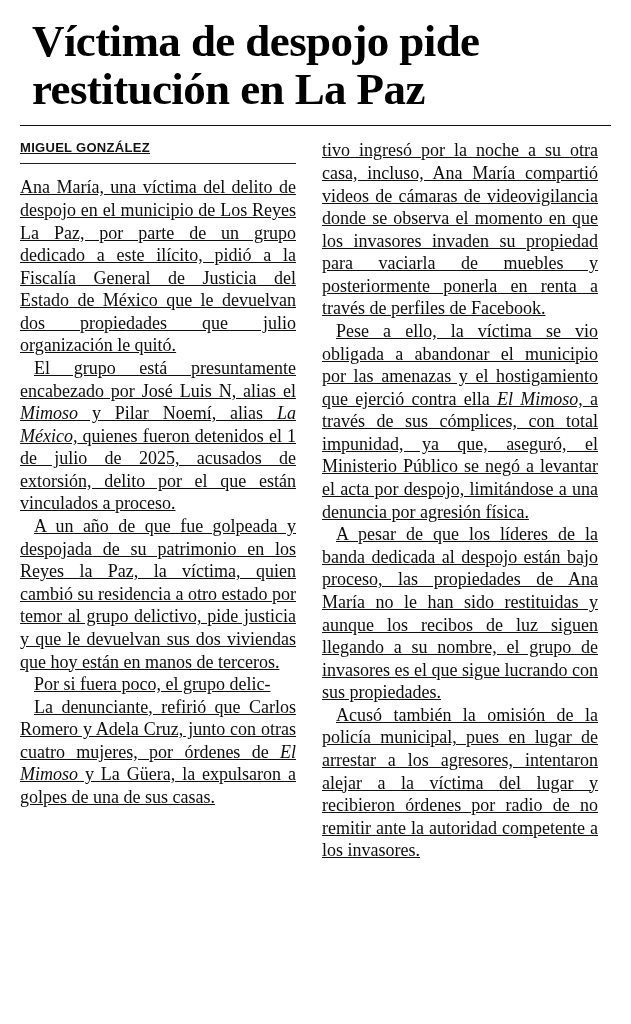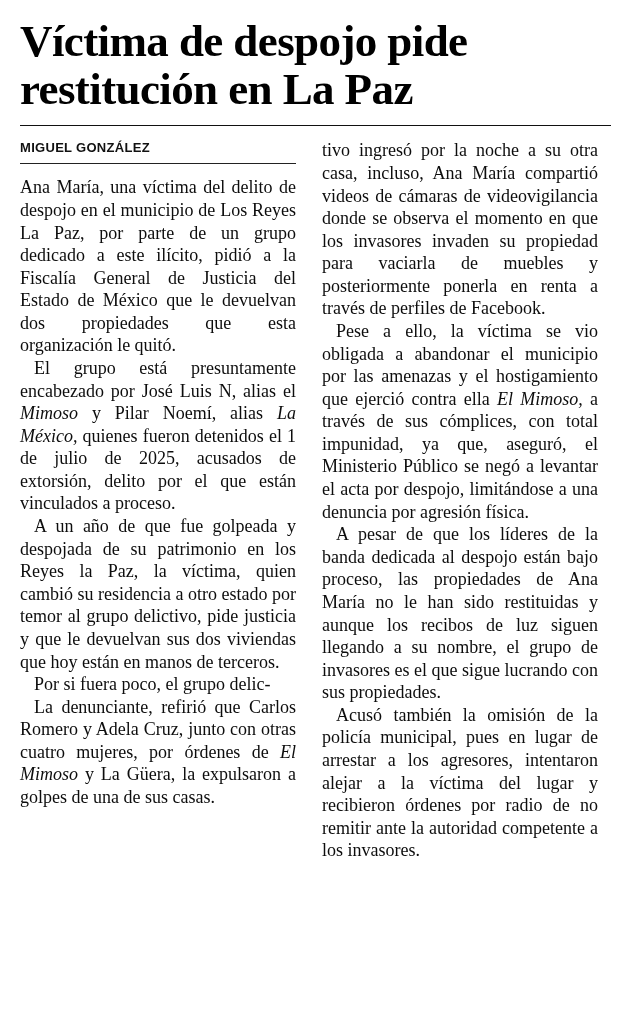--- a/index.html
+++ b/index.html
@@ -20,34 +20,35 @@
     height: 1024px;
     box-sizing: border-box;
     padding: 18px 20px 0 20px;
   }
   .headline {
     font-family: "Liberation Serif", serif;
     font-weight: bold;
     font-size: 45px;
     line-height: 1.06;
     letter-spacing: -0.6px;
-    margin: 0 0 10px 0;
+    margin: 0 0 10px 12px;
     color: #000000;
     max-width: 570px;
   }
   .rule-top {
     border: 0;
     border-top: 1.5px solid #111;
     margin: 12px 0 0 0;
     width: 100%;
   }
   .columns {
     display: flex;
     gap: 26px;
     margin-top: 0;
+    text-decoration: underline;
   }
   .col {
     width: 276px;
     box-sizing: border-box;
   }
   .byline {
     font-family: "Liberation Sans", sans-serif;
     font-weight: bold;
     font-size: 13px;
     letter-spacing: 0.3px;
@@ -90,21 +91,21 @@
 
   <h1 class="headline">Víctima de despojo pide restitución en La Paz</h1>
 
   <hr class="rule-top">
 
   <div class="columns">
 
     <div class="col col-left">
       <div class="byline">MIGUEL GONZÁLEZ</div>
       <hr class="byline-rule">
-      <p class="body first">Ana María, una víctima del delito de despojo en el municipio de Los Reyes La Paz, por parte de un grupo dedicado a este ilícito, pidió a la Fiscalía General de Justicia del Estado de México que le devuelvan dos propiedades que esta organización le quitó.</p>
+      <p class="body first">Ana María, una víctima del delito de despojo en el municipio de Los Reyes La Paz, por parte de un grupo dedicado a este ilícito, pidió a la Fiscalía General de Justicia del Estado de México que le devuelvan dos propiedades que julio organización le quitó.</p>
       <p class="body">El grupo está presuntamente encabezado por José Luis N, alias el <em>Mimoso</em> y Pilar Noemí, alias <em>La México,</em> quienes fueron detenidos el 1 de julio de 2025, acusados de extorsión, delito por el que están vinculados a proceso.</p>
       <p class="body">A un año de que fue golpeada y despojada de su patrimonio en los Reyes la Paz, la víctima, quien cambió su residencia a otro estado por temor al grupo delictivo, pide justicia y que le devuelvan sus dos viviendas que hoy están en manos de terceros.</p>
       <p class="body">Por si fuera poco, el grupo delic-</p>
       <p class="body">La denunciante, refirió que Carlos Romero y Adela Cruz, junto con otras cuatro mujeres, por órdenes de <em>El Mimoso</em> y La Güera, la expulsaron a golpes de una de sus casas.</p>
     </div>
 
     <div class="col col-right">
       <div class="col-right-spacer"></div>
       <p class="body first">tivo ingresó por la noche a su otra casa, incluso, Ana María compartió videos de cámaras de videovigilancia donde se observa el momento en que los invasores invaden su propiedad para vaciarla de muebles y posteriormente ponerla en renta a través de perfiles de Facebook.</p>
       <p class="body">Pese a ello, la víctima se vio obligada a abandonar el municipio por las amenazas y el hostigamiento que ejerció contra ella <em>El Mimoso,</em> a través de sus cómplices, con total impunidad, ya que, aseguró, el Ministerio Público se negó a levantar el acta por despojo, limitándose a una denuncia por agresión física.</p>

